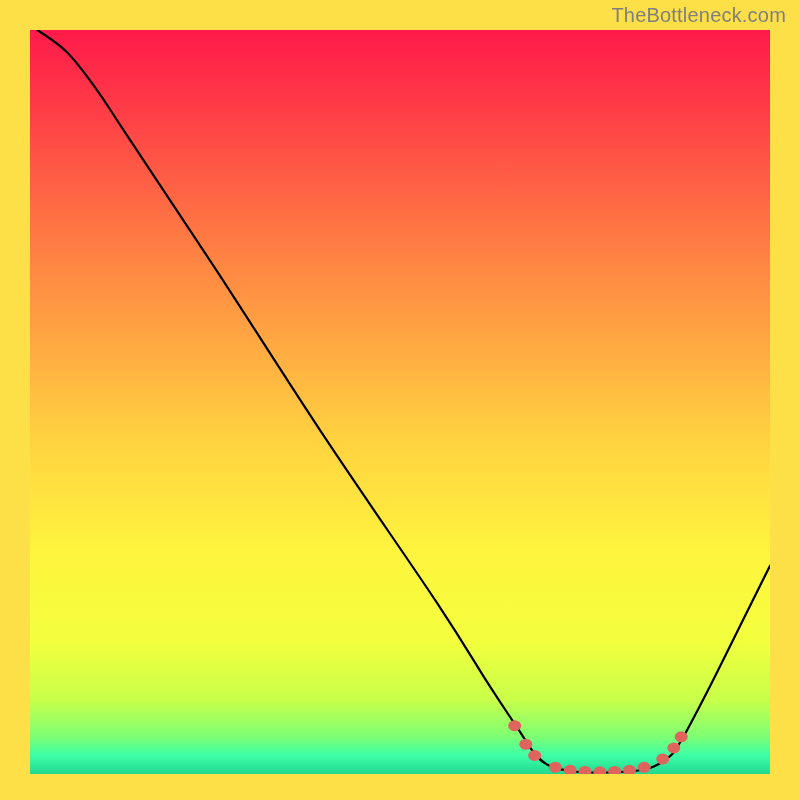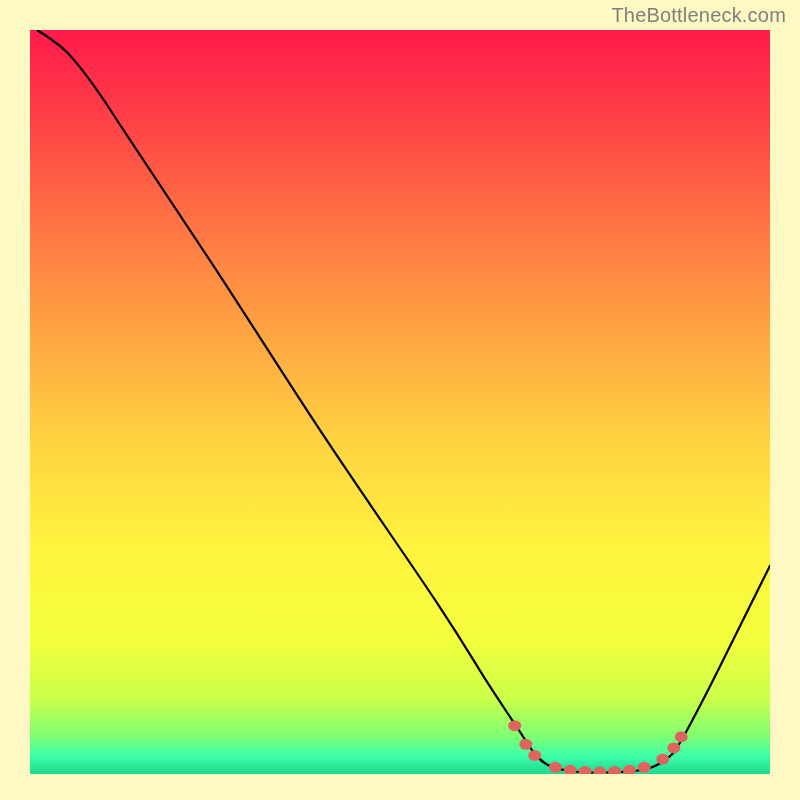--- a/index.html
+++ b/index.html
@@ -1,16 +1,16 @@
 <!DOCTYPE html>
 <html><head>
 <meta charset="utf-8">
 <style>
 body{margin:0;padding:0;background:#000;width:800px;height:800px;overflow:hidden;font-family:Arial,sans-serif}
-.frame{position:absolute;left:0;top:0;width:800px;height:800px;background:#fef9c3}
+.frame{position:absolute;left:0;top:0;width:800px;height:800px;background:#fde047}
 .attribution{position:absolute;right:14px;top:4px;color:#7f7f7f;font-size:20px;font-weight:400;letter-spacing:.2px}
 .plot{position:absolute;left:30px;top:30px;width:740px;height:744px}
 .plot svg{display:block}
 </style>
 </head>
 <body>
 <div class="frame">
 <div class="attribution">TheBottleneck.com</div>
 <div class="plot">
 <svg id="chartsvg" viewBox="0 0 740 744" width="740" height="744">

